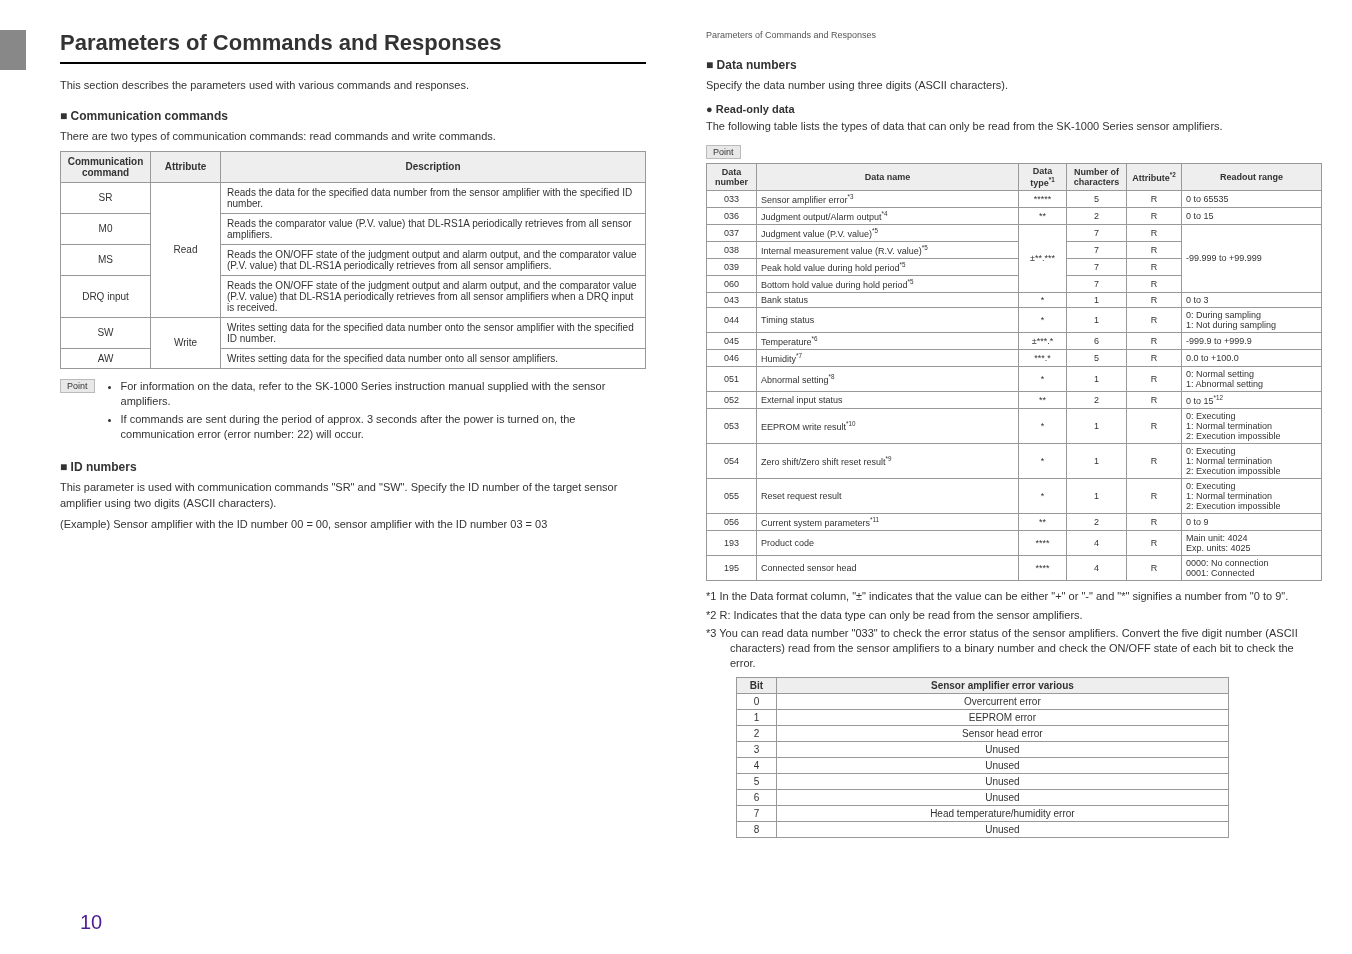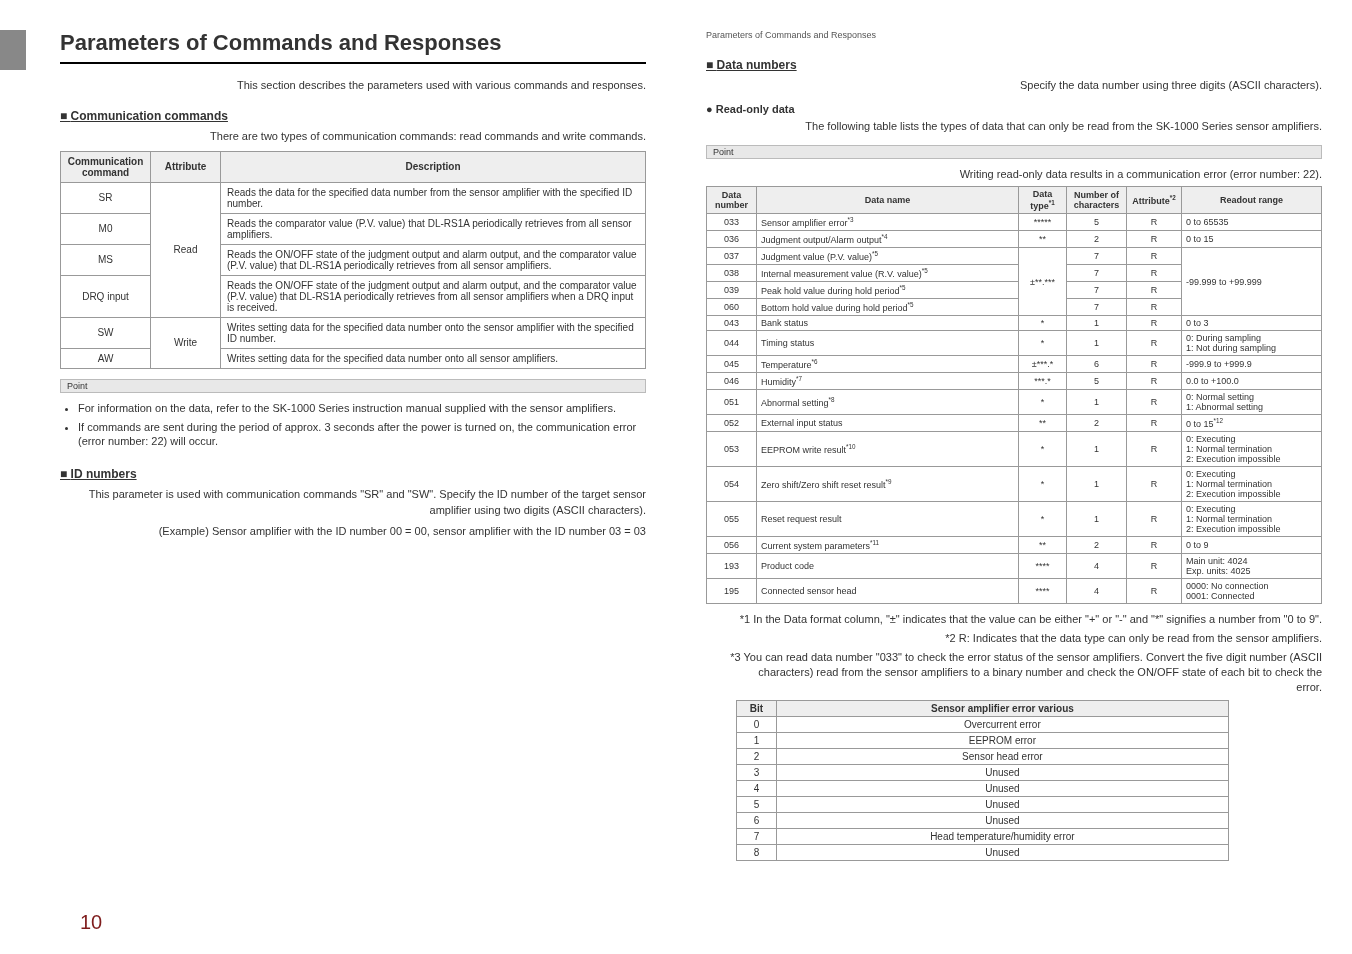--- a/index.html
+++ b/index.html
@@ -36,60 +36,58 @@
     font-weight: bold;
     border-bottom: 2px solid #000;
     padding-bottom: 6px;
     margin-bottom: 14px;
   }
   .intro { margin-bottom: 16px; font-size: 11px; }
   .sec-h {
     font-size: 12px;
     font-weight: bold;
     margin: 14px 0 6px 0;
-    text-decoration: underline;
   }
   .sec-h::before { content: "\25A0\00a0"; }
   .sub-h {
     font-size: 11px;
     font-weight: bold;
     margin: 10px 0 4px 0;
   }
   .sub-h::before { content: "\25CF\00a0"; }
-  p { font-size: 11px; margin-bottom: 6px; line-height: 1.4; text-align: right; }
+  p { font-size: 11px; margin-bottom: 6px; line-height: 1.4; }
 
   table { border-collapse: collapse; width: 100%; font-size: 10px; }
   table.commands th, table.commands td { border: 1px solid #999; padding: 4px 6px; vertical-align: middle; }
   table.commands thead th { background: #eee; text-align: center; font-weight: bold; }
   table.commands td.center, table.readonly td.center, table.bits td.center { text-align: center; }
 
   .point-box {
     display: flex;
     margin-top: 10px;
     gap: 8px;
-    flex-direction: column;
   }
   .point-tag {
     background: #e8e8e8;
     color: #333;
     border: 1px solid #bbb;
     font-size: 9px;
     padding: 1px 6px;
     height: 14px;
     display: inline-block;
   }
   .point-box ul { list-style: disc; margin-left: 18px; font-size: 11px; }
   .point-box li { margin-bottom: 4px; line-height: 1.35; }
 
   .page-num {
     position: absolute;
     left: 80px;
     bottom: 20px;
     font-size: 20px;
-    color: #7f1d1d;
+    color: #4c1d95;
   }
   .breadcrumb {
     font-size: 9px;
     color: #555;
     margin-bottom: 18px;
   }
 
   table.readonly { width: 100%; font-size: 9px; }
   table.readonly th, table.readonly td { border: 1px solid #999; padding: 2px 4px; vertical-align: middle; }
   table.readonly thead th { background: #eee; text-align: center; font-weight: bold; }
@@ -174,21 +172,20 @@
   <div class="breadcrumb">Parameters of Commands and Responses</div>
 
   <div class="sec-h">Data numbers</div>
   <p>Specify the data number using three digits (ASCII characters).</p>
 
   <div class="sub-h">Read-only data</div>
   <p>The following table lists the types of data that can only be read from the SK-1000 Series sensor amplifiers.</p>
 
   <div class="point-box">
     <span class="point-tag">Point</span>
-    <p style="margin:0">Writing read-only data results in a communication error (error number: 22).</p>
   </div>
 
   <table class="readonly" style="margin-top:4px">
     <thead>
       <tr>
         <th style="width:50px">Data number</th>
         <th>Data name</th>
         <th style="width:48px"><span>Data type</span><sup>*1</sup></th>
         <th style="width:60px">Number of characters</th>
         <th style="width:55px"><span>Attribute</span><sup>*2</sup></th>

